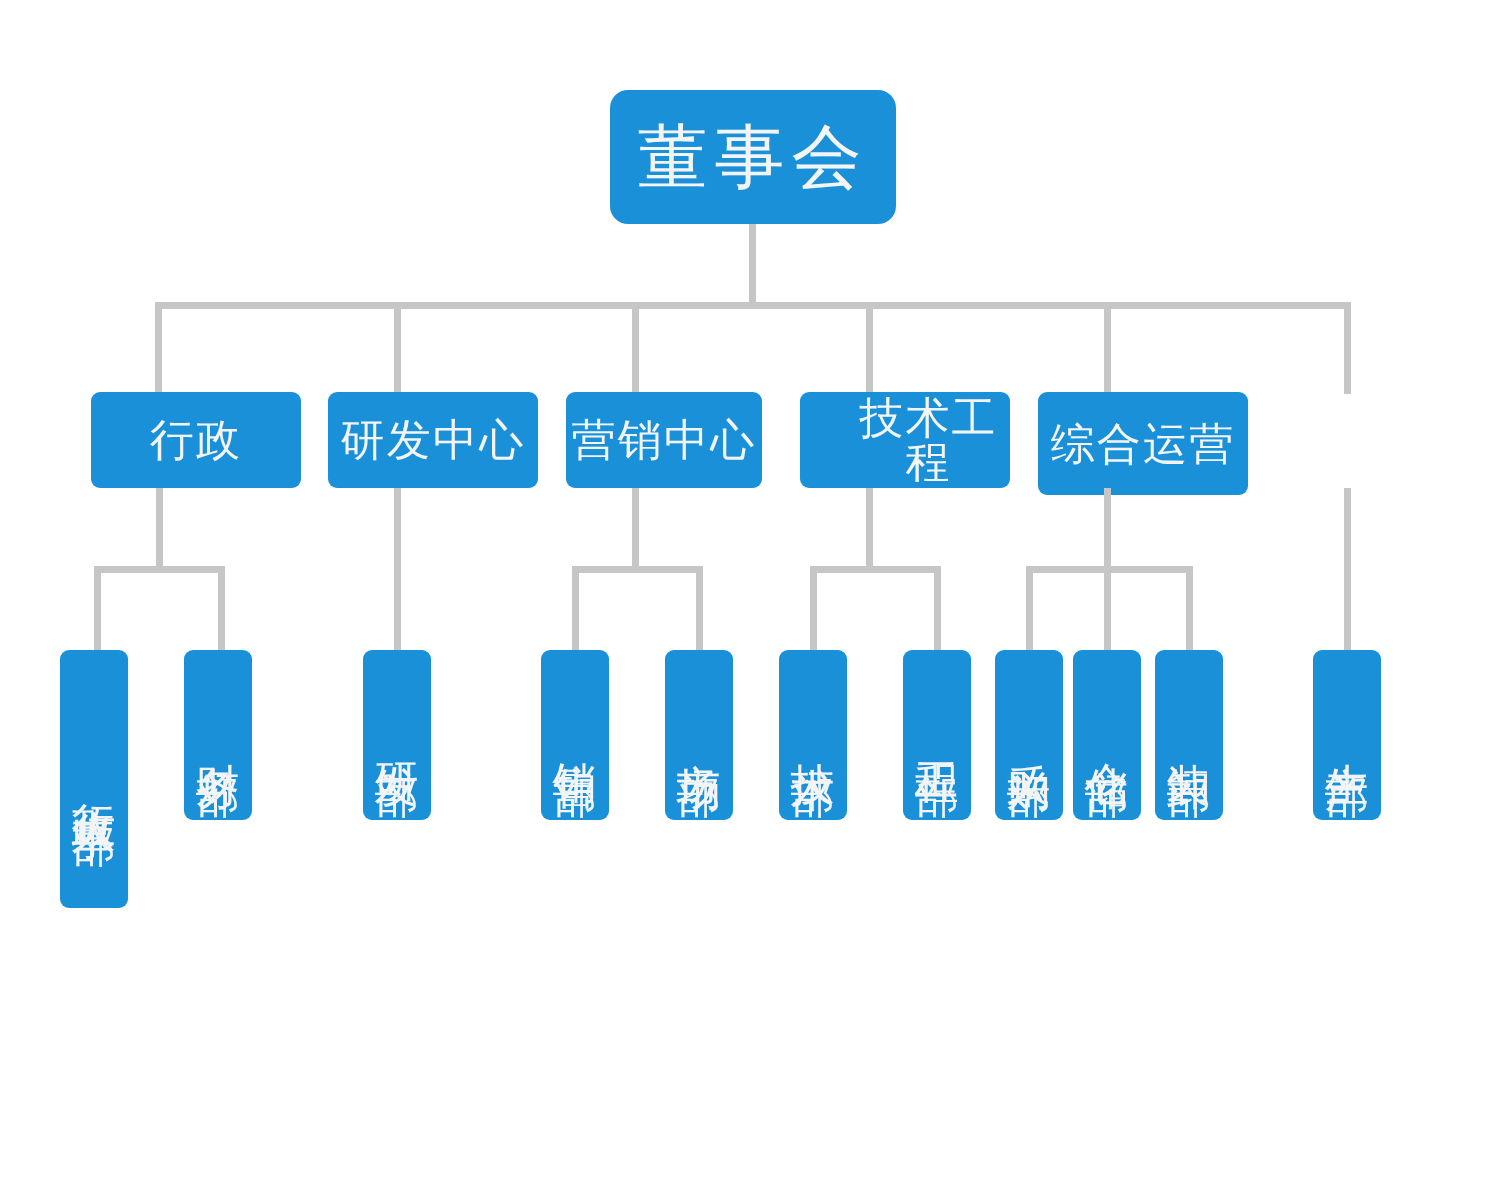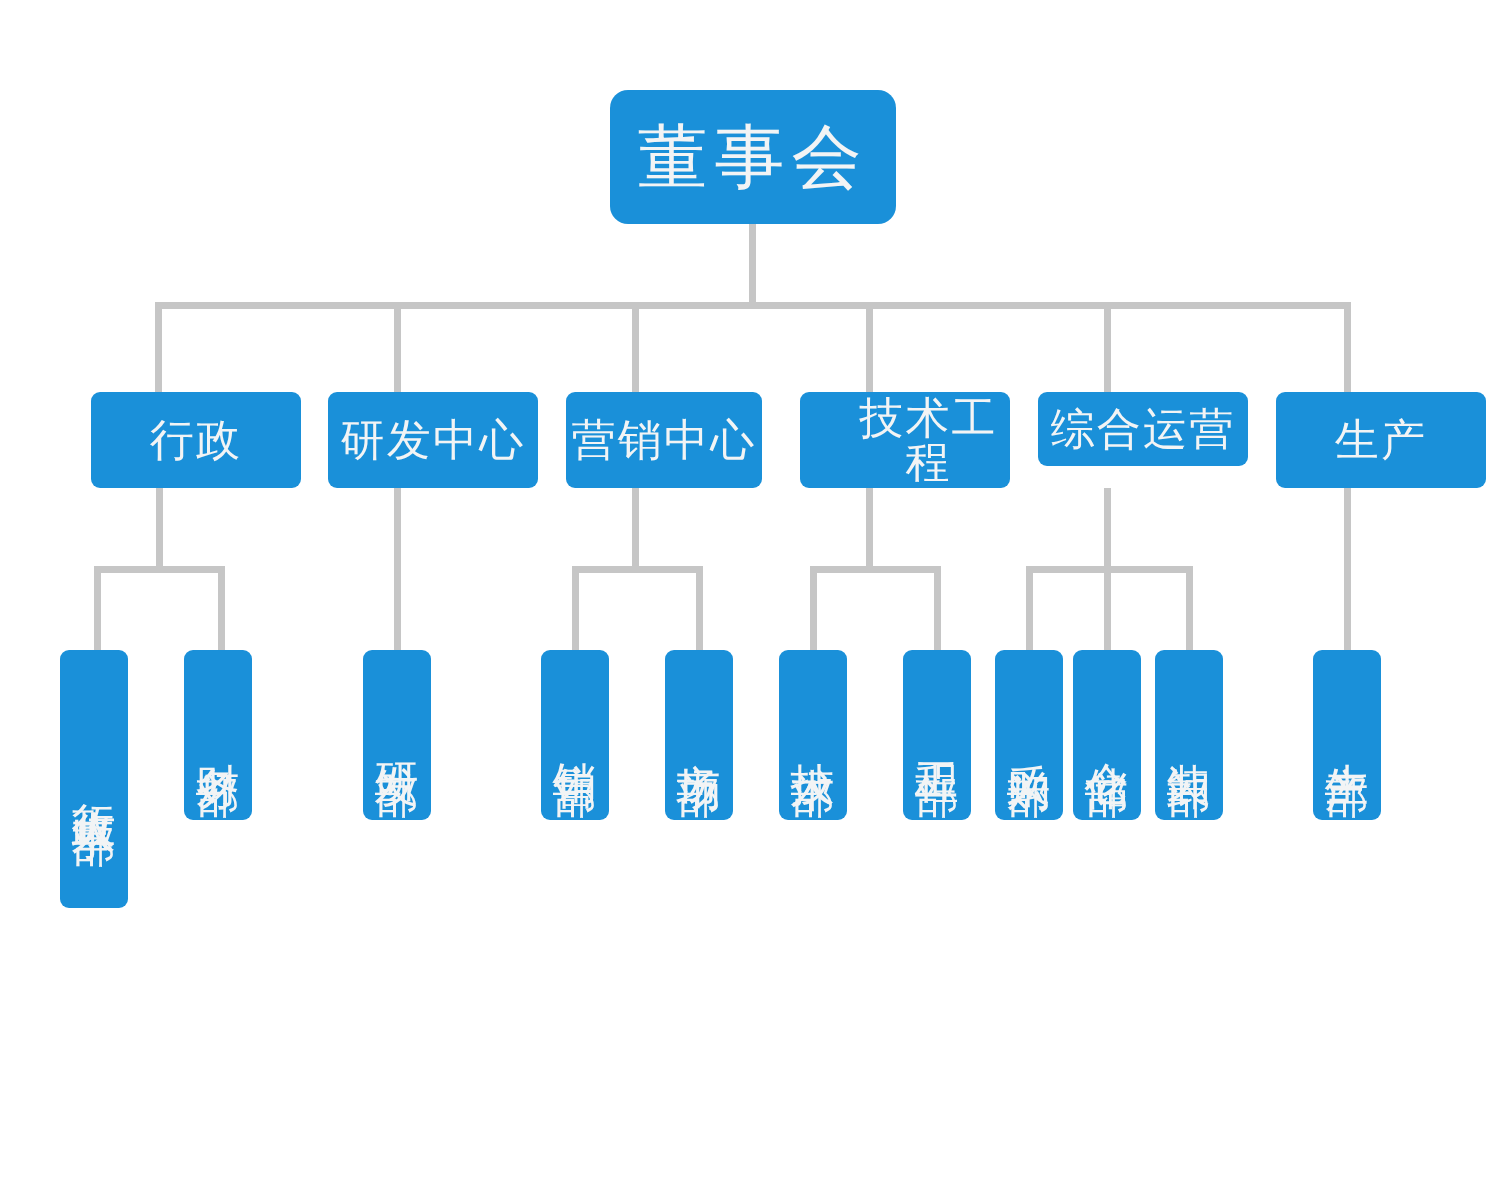--- a/index.html
+++ b/index.html
@@ -81,23 +81,22 @@
   <div class="conn v" style="left:1344px; top:302px; height:92px;"></div>
 
   <div class="node level2" style="left:55px; top:392px; width:210px; height:96px;">行政</div>
 
   <div class="node level2" style="left:292px; top:392px; width:210px; height:96px;">研发中心</div>
 
   <div class="node level2" style="left:530px; top:392px; width:196px; height:96px;">营销中心</div>
 
   <div class="node level2" style="left:764px; top:392px; width:210px; height:96px;padding-left:47px;">技术工程</div>
 
-  <div class="node level2" style="left:1002px; top:392px; width:210px; height:74px;">综合运营</div>
+  <div class="node level2" style="left:1002px; top:392px; width:210px; height:103px;">综合运营</div>
 
-  <div class="node level2" style="left:1240px; top:392px; width:210px; height:96px;">生产</div>
 
   <div class="conn v" style="left:156px; top:488px; height:82px;"></div>
   <div class="conn h" style="left:94px; top:566px; width:131px;"></div>
   <div class="conn v" style="left:94px; top:566px; height:84px;"></div>
   <div class="conn v" style="left:218px; top:566px; height:84px;"></div>
 
   <div class="conn v" style="left:394px; top:488px; height:162px;"></div>
 
   <div class="conn v" style="left:632px; top:488px; height:82px;"></div>
   <div class="conn h" style="left:572px; top:566px; width:131px;"></div>

